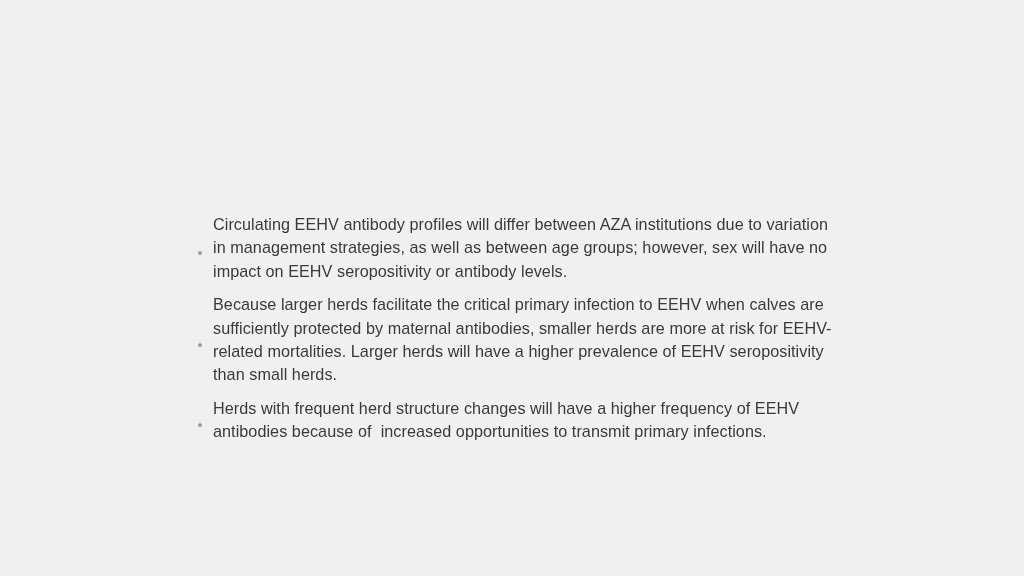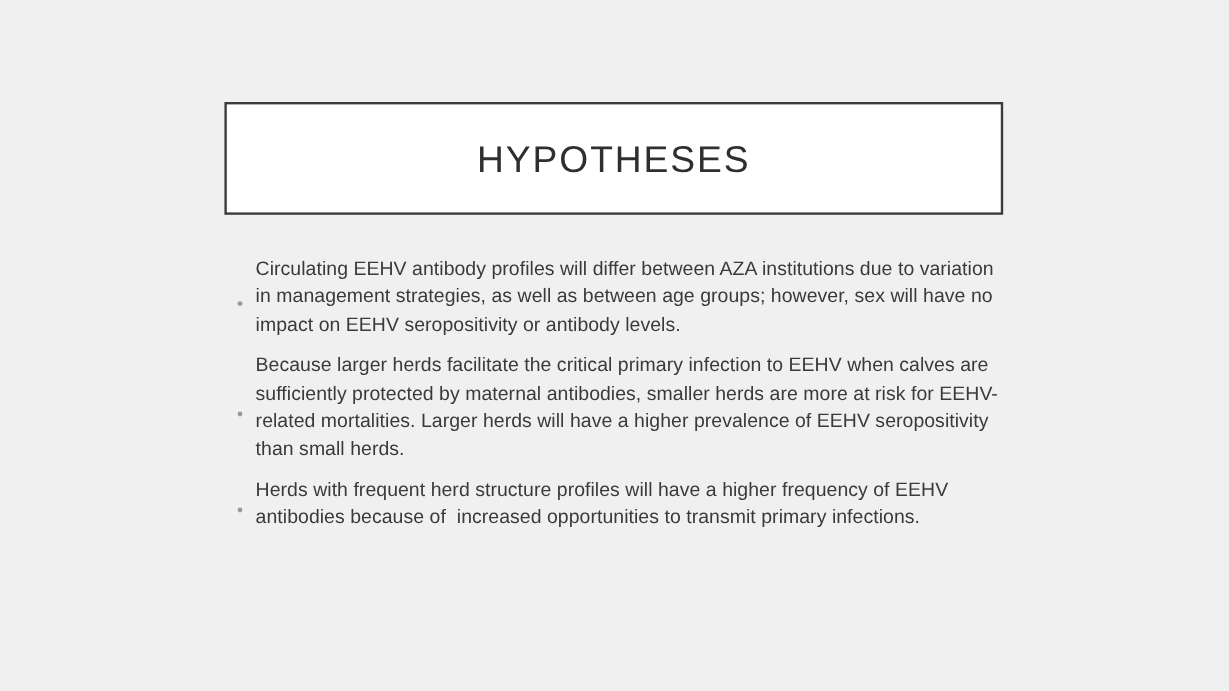--- a/index.html
+++ b/index.html
@@ -82,23 +82,20 @@
     text-align: left;
     white-space: pre-wrap;
     letter-spacing: 0.05px;
   }
 </style>
 </head>
 <body>
 
 <div id="slide">
 
-  <div id="title-box">
-    <div id="title-text">HYPOTHESES</div>
-  </div>
 
   <div id="body-block">
 
     <div class="bullet-row">
       <span class="bullet-marker">
         <span class="bullet-dot"></span>
       </span>
       <span class="bullet-text">Circulating EEHV antibody profiles will differ between AZA institutions due to variation in management strategies, as well as between age groups; however, sex will have no impact on EEHV seropositivity or antibody levels.</span>
     </div>
 
@@ -106,18 +103,18 @@
       <span class="bullet-marker">
         <span class="bullet-dot"></span>
       </span>
       <span class="bullet-text">Because larger herds facilitate the critical primary infection to EEHV when calves are sufficiently protected by maternal antibodies, smaller herds are more at risk for EEHV-related mortalities. Larger herds will have a higher prevalence of EEHV seropositivity than small herds.</span>
     </div>
 
     <div class="bullet-row">
       <span class="bullet-marker">
         <span class="bullet-dot"></span>
       </span>
-      <span class="bullet-text">Herds with frequent herd structure profiles will have a higher frequency of EEHV antibodies because of  increased opportunities to transmit primary infections.</span>
+      <span class="bullet-text">Herds with frequent herd structure changes will have a higher frequency of EEHV antibodies because of  increased opportunities to transmit primary infections.</span>
     </div>
 
   </div>
 
 </div>
 
 </body></html>

